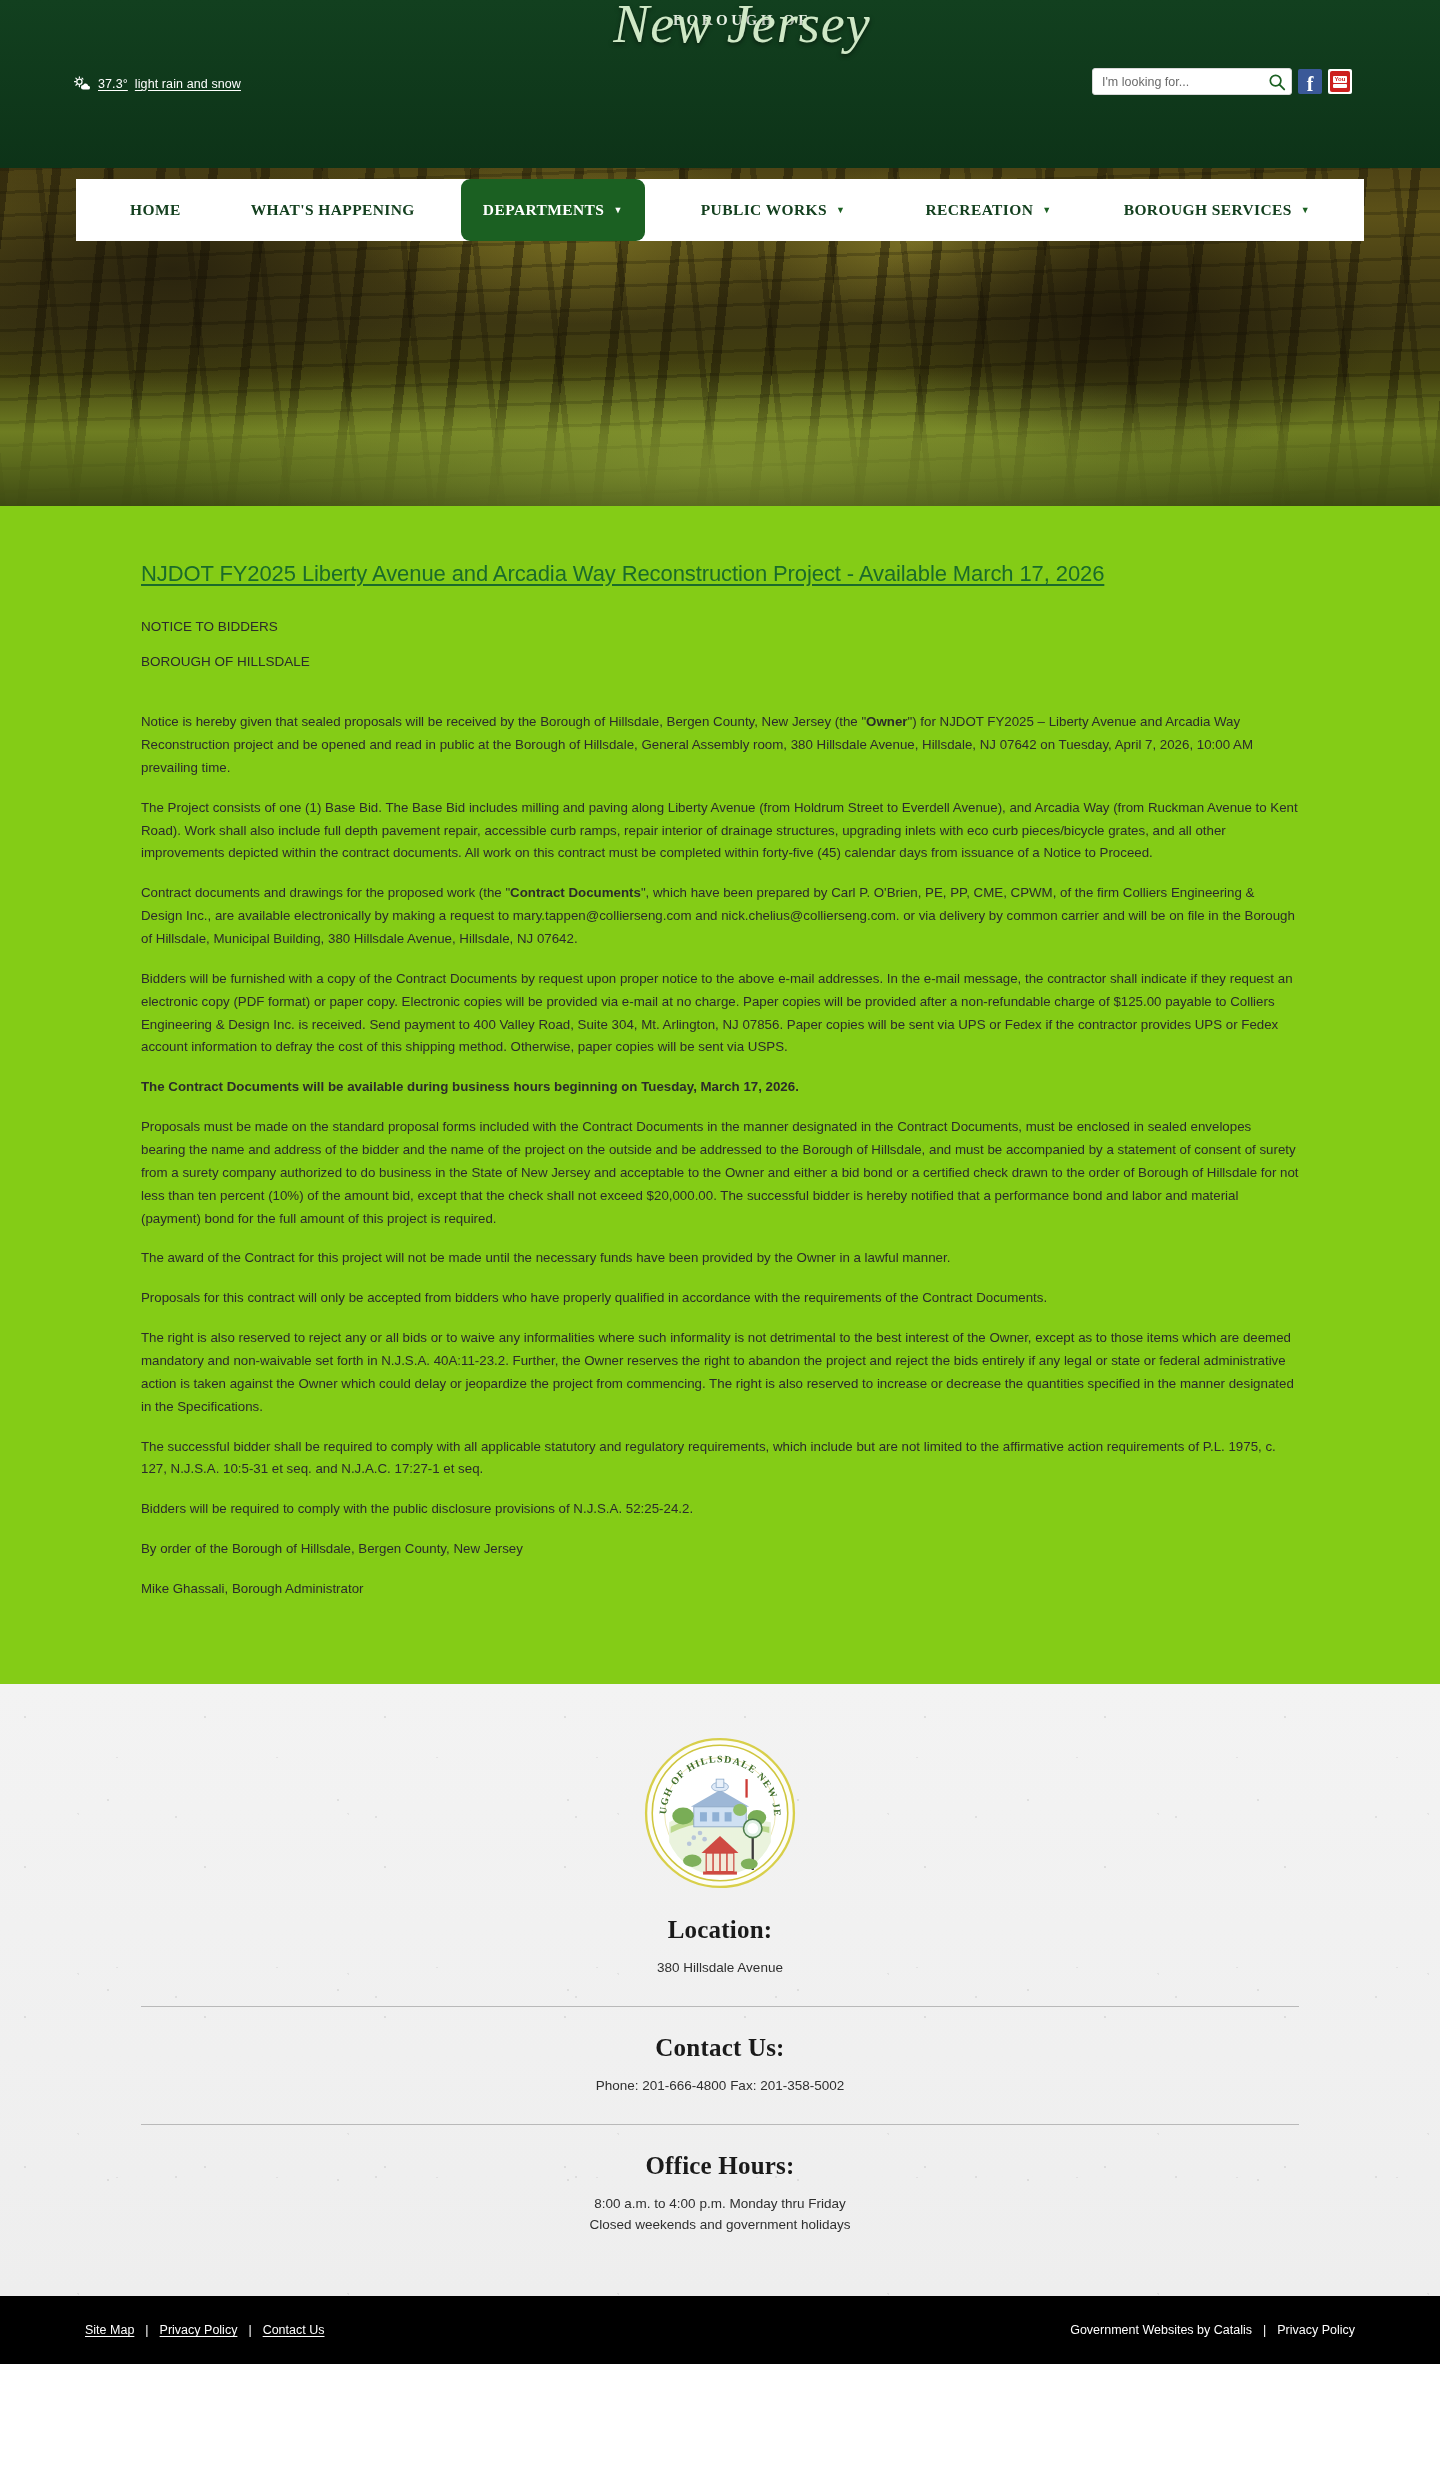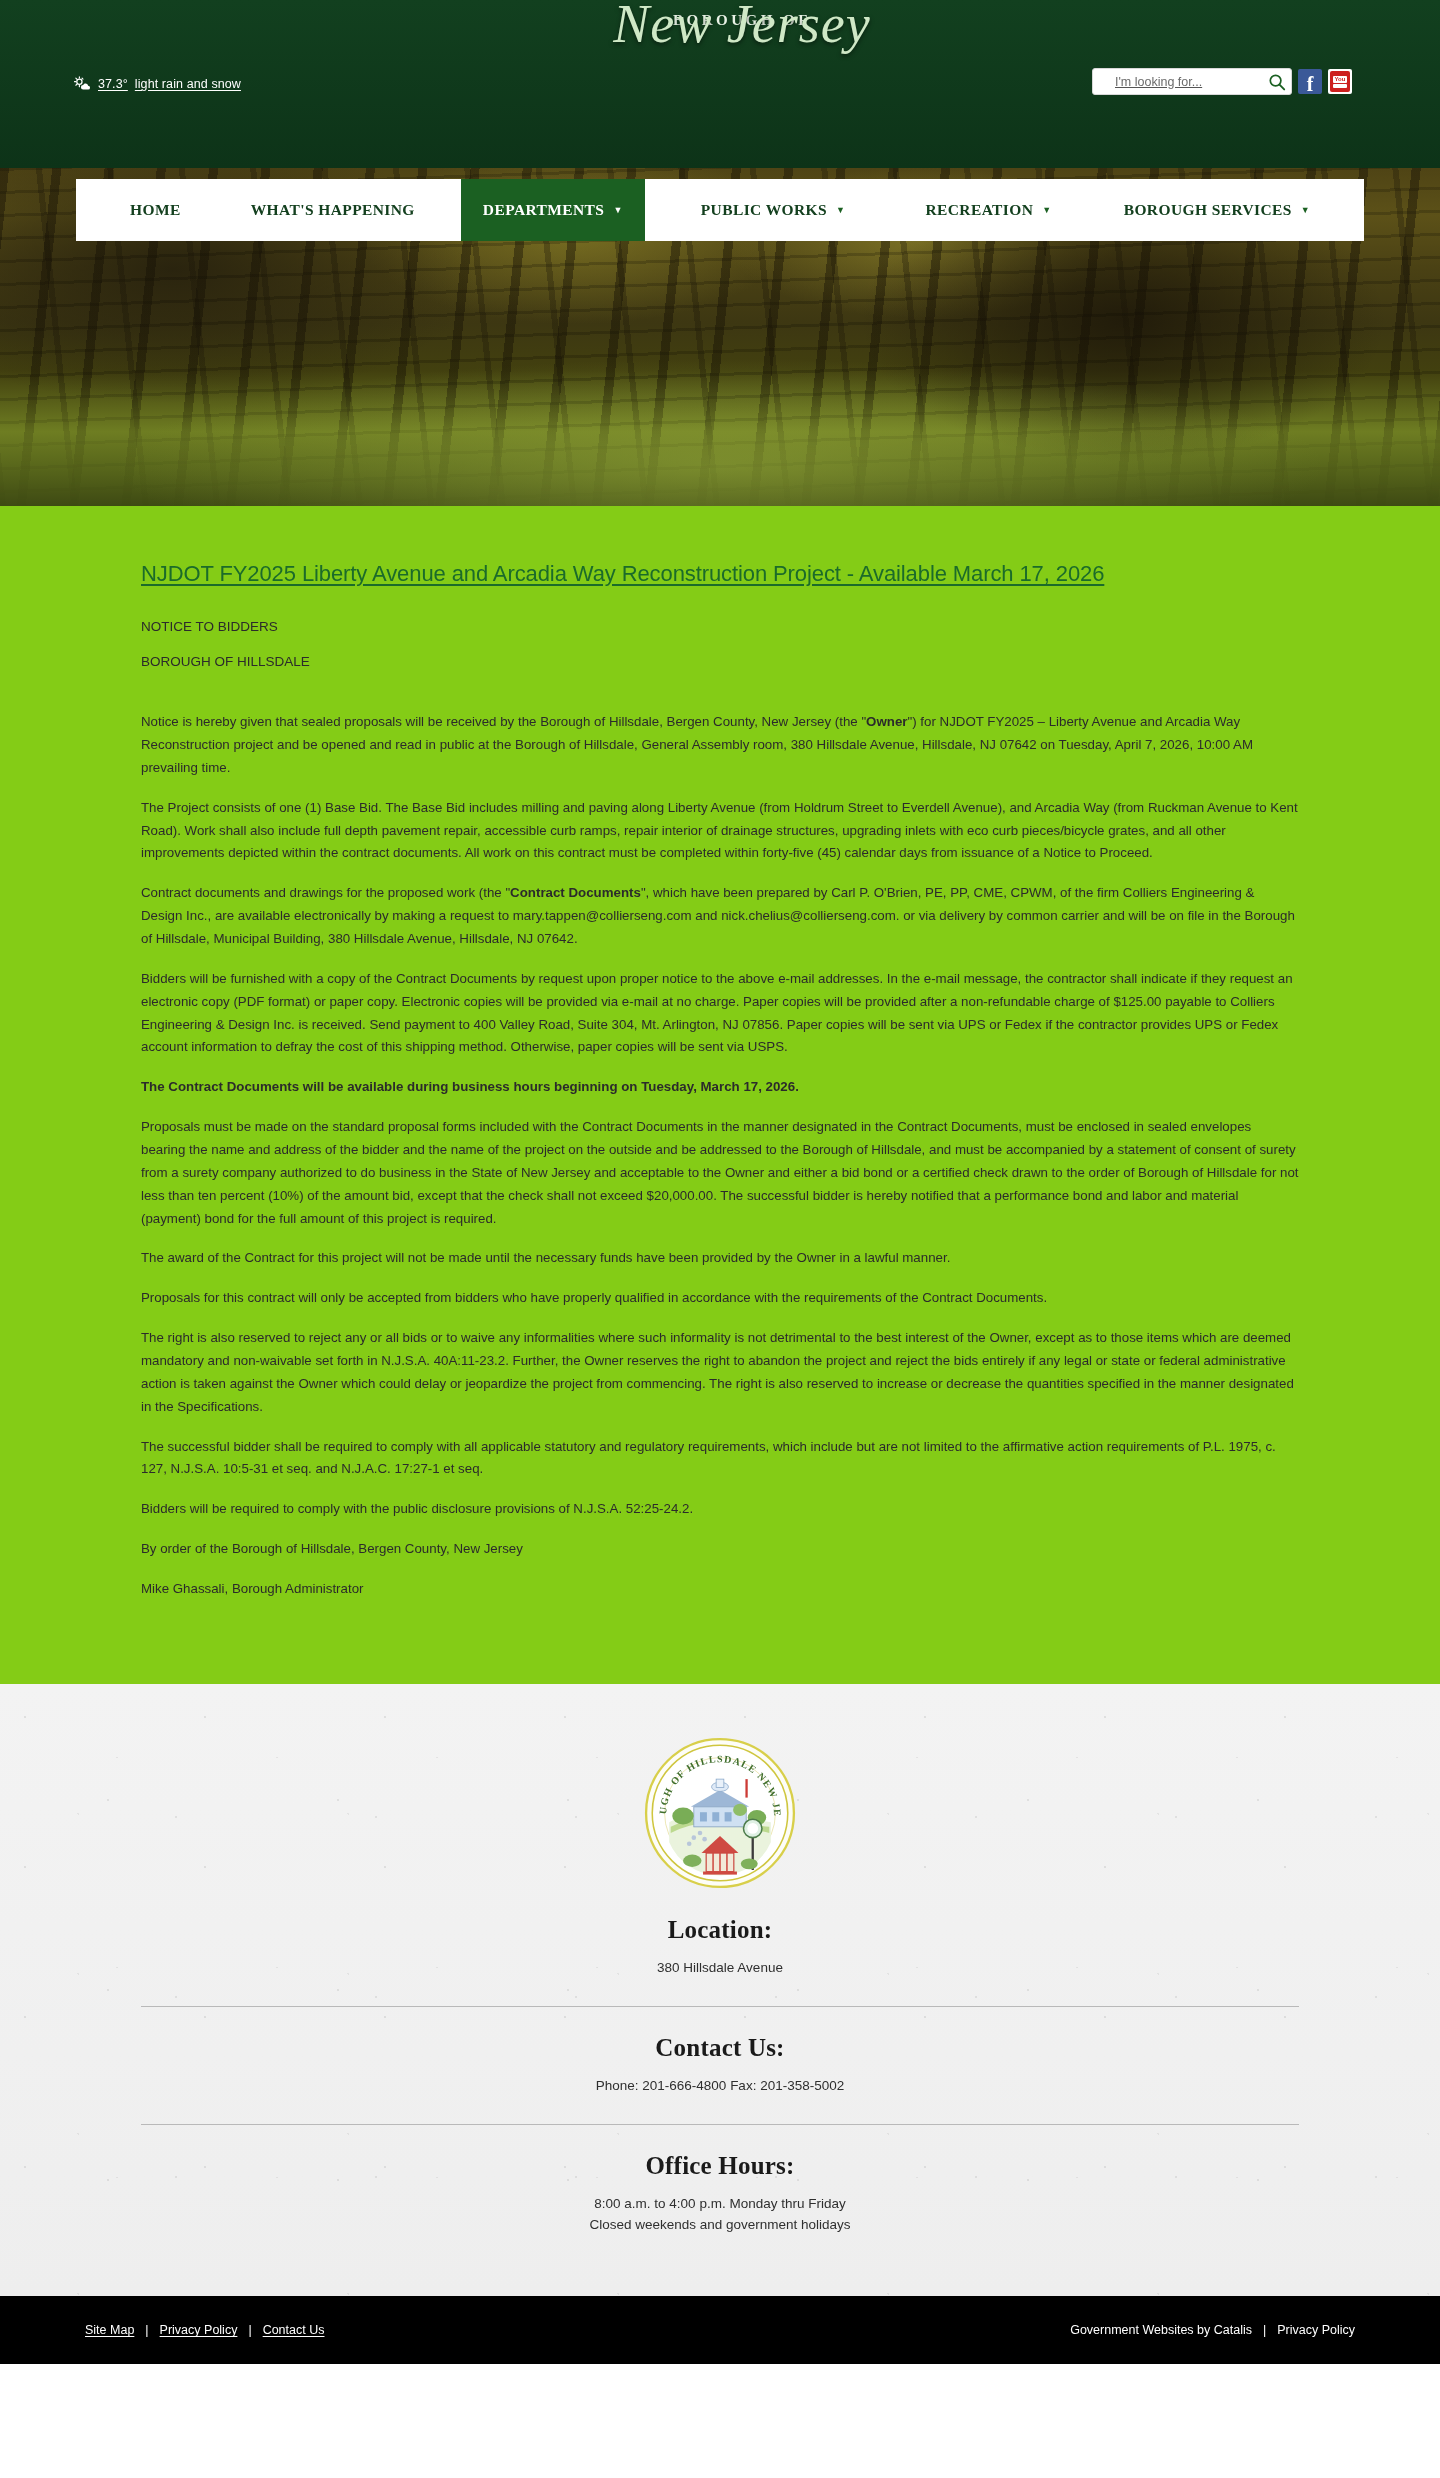--- a/index.html
+++ b/index.html
@@ -88,24 +88,23 @@
     display: flex;
     align-items: center;
   }
   .search-box input {
     border: 0;
     outline: 0;
     background: transparent;
     font-family: "Liberation Sans", sans-serif;
     font-size: 12.5px;
     color: #555;
-    padding: 0 26px 0 22px;
+    padding: 0 26px 0 9px;
     width: 100%;
     height: 100%;
-    text-decoration: underline;
   }
   .search-box input::placeholder { color: #6b6b6b; }
   .search-btn {
     position: absolute;
     right: 5px; top: 50%;
     transform: translateY(-50%);
     width: 18px; height: 18px;
     background: transparent;
     border: 0;
     cursor: pointer;
@@ -183,21 +182,21 @@
     padding: 0 22px;
     font-family: "Liberation Serif", serif;
     font-weight: bold;
     font-size: 15.5px;
     letter-spacing: .4px;
     color: #14401f;
     cursor: pointer;
     white-space: nowrap;
   }
   .nav-item:first-child { margin-left: 32px; }
-  .nav-item.active { background: #1b6022; color: #ffffff; }
+  .nav-item.active { background: #1b6022; color: #ffffff; border-radius: 9px; }
   .nav-item .caret {
     font-size: 9px;
     line-height: 1;
     color: #1b6022;
     margin-top: 1px;
   }
   .nav-item.active .caret { color: #ffffff; }
   .nav-gap-1 { width: 26px; }
   .nav-gap-2 { width: 24px; }
   .nav-gap-3 { width: 34px; }

